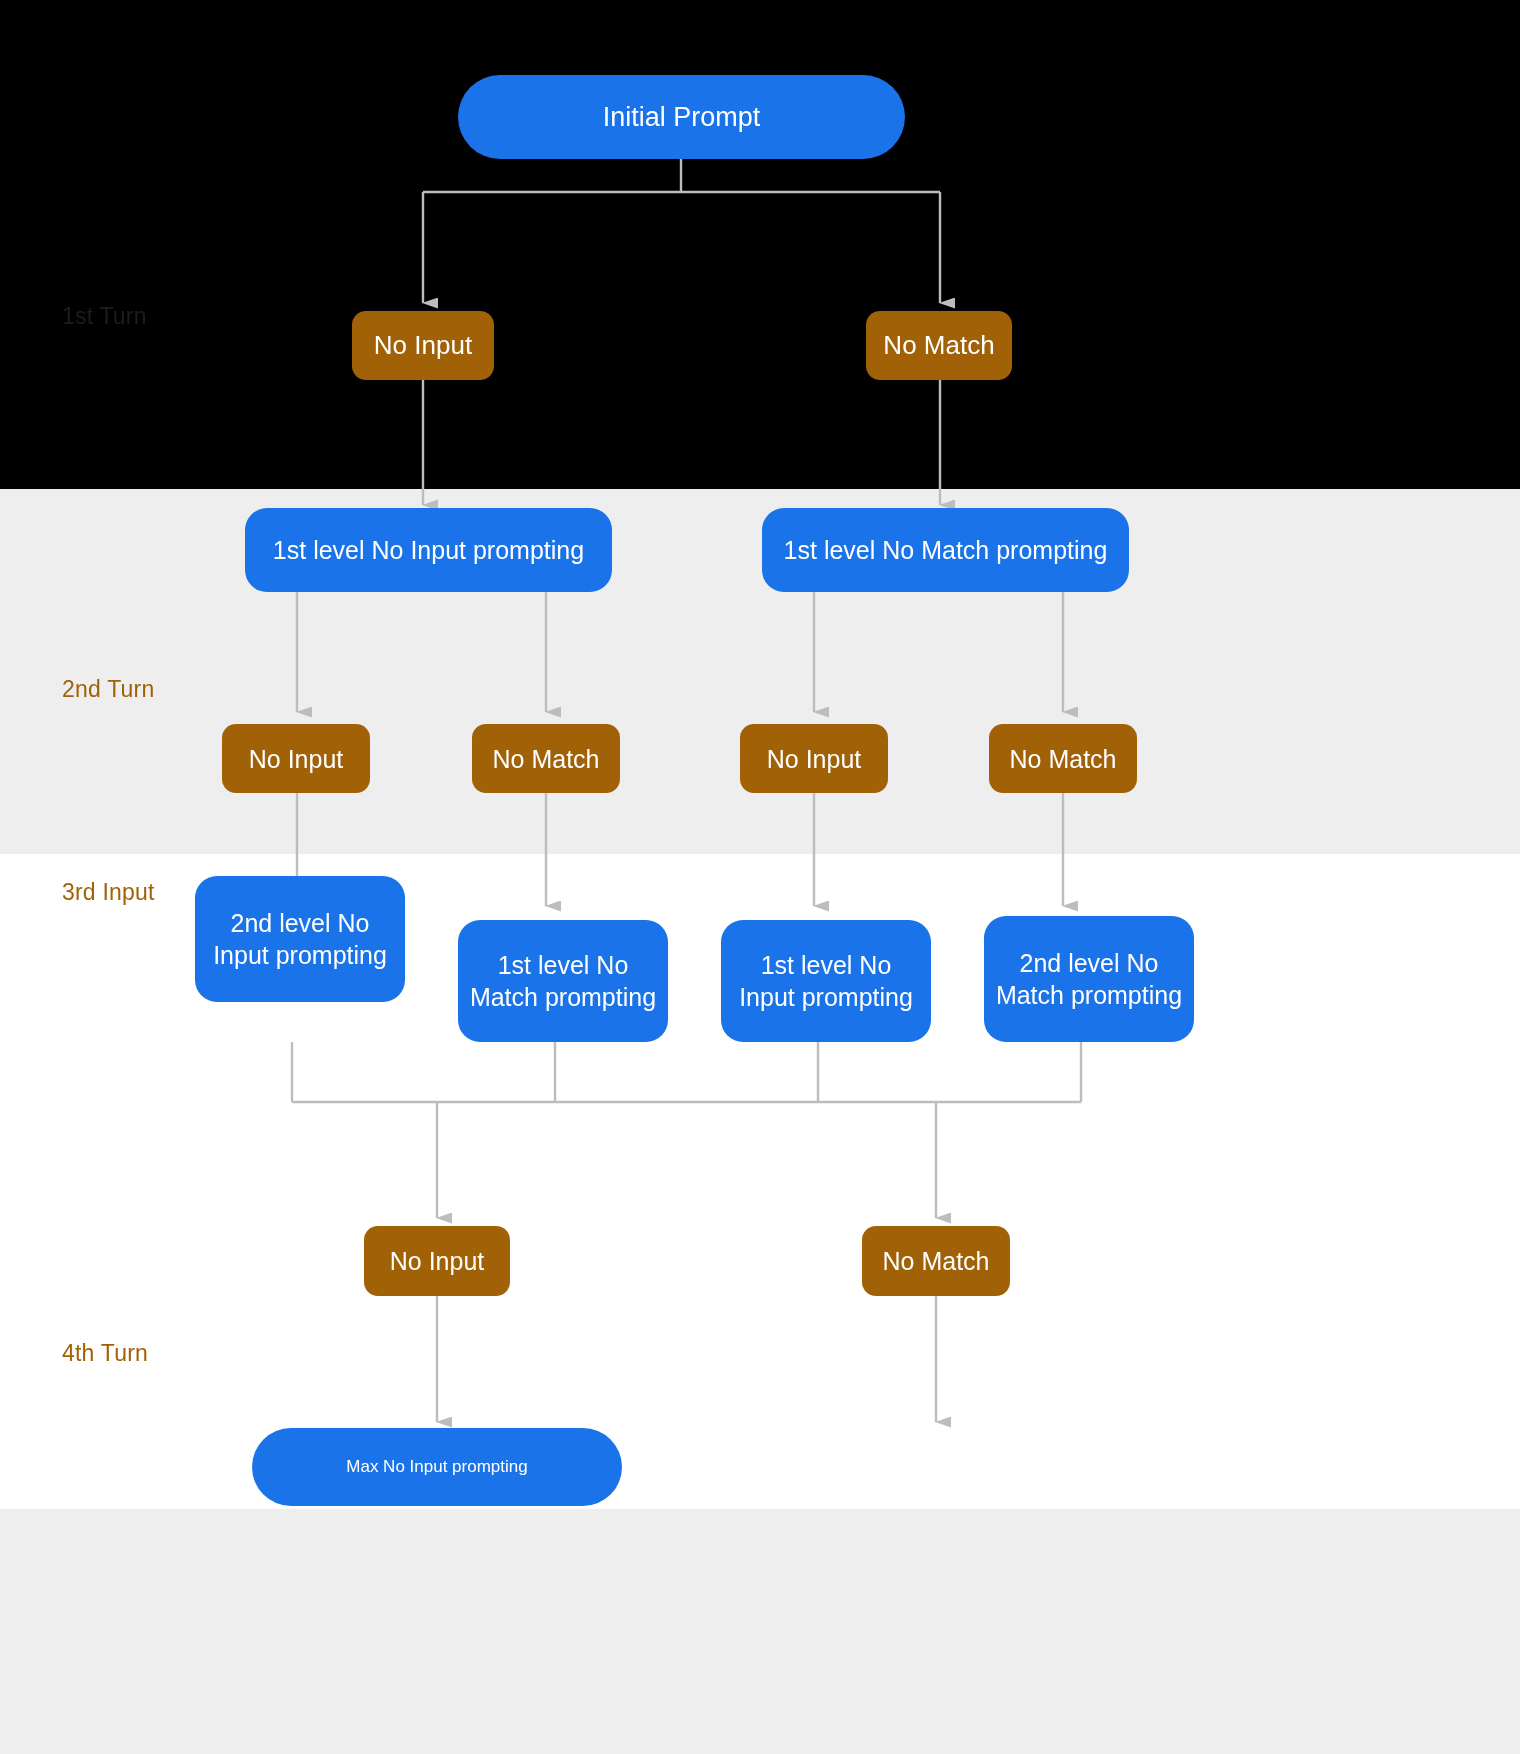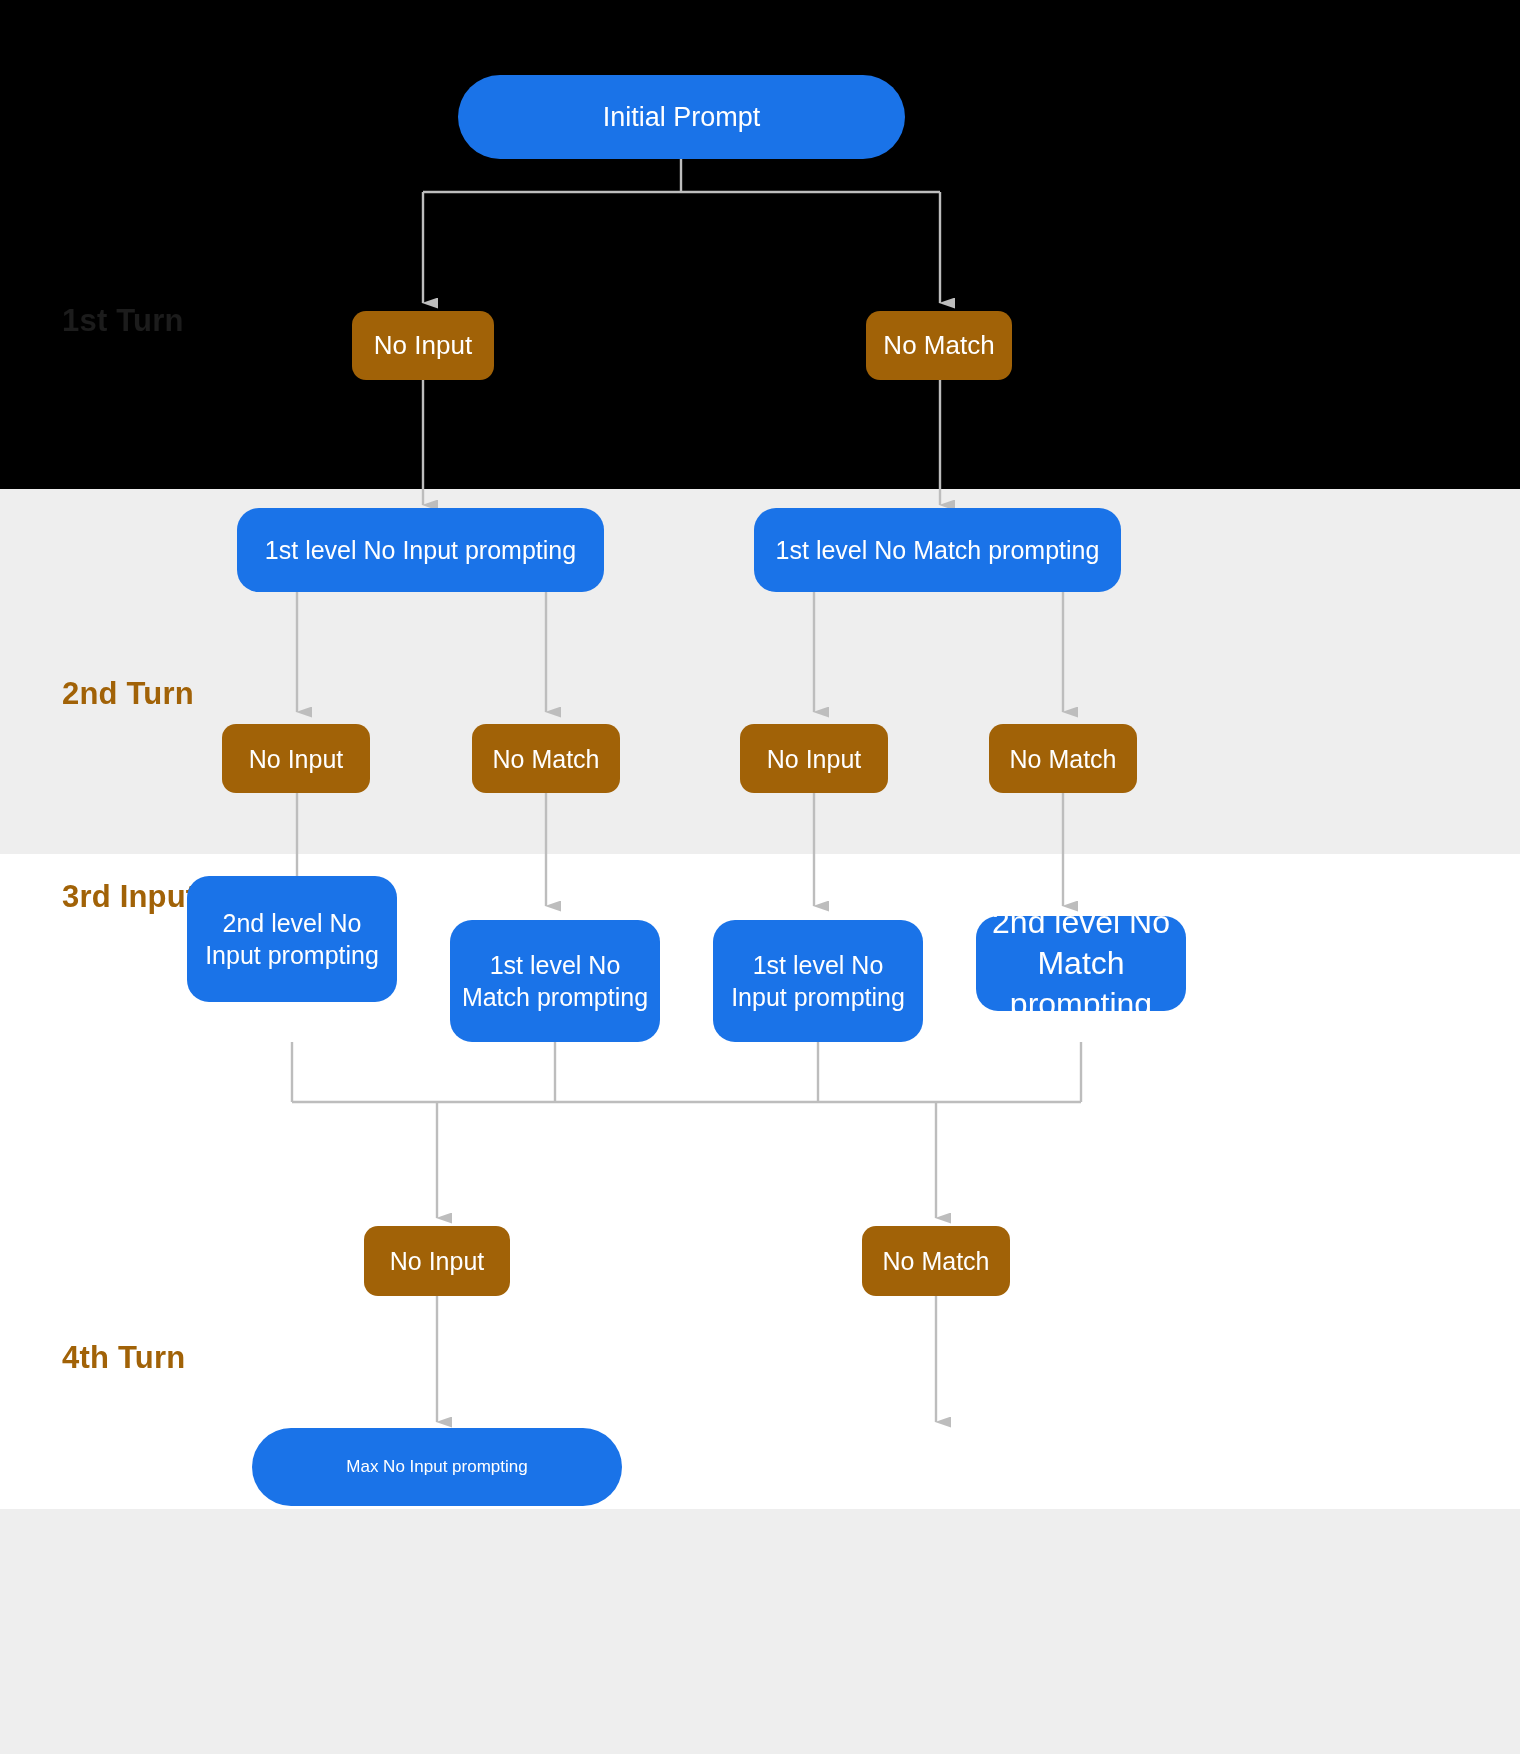--- a/index.html
+++ b/index.html
@@ -23,22 +23,22 @@
     left: 0;
     width: 1520px;
   }
   .band-black { background: #000000; }
   .band-gray  { background: #eeeeee; }
   .band-white { background: #ffffff; }
 
   
   .turn-label {
     position: absolute;
-    font-size: 31px;
-    font-weight: 700;
+    font-size: 23px;
+    font-weight: 400;
     letter-spacing: 0.2px;
     white-space: nowrap;
   }
   .turn-label.on-dark { color: #1c1c1c; }
   .turn-label.on-light { color: #a16207; }
 
   
   .node {
     position: absolute;
     display: flex;
@@ -46,21 +46,21 @@
     justify-content: center;
     text-align: center;
     color: #ffffff;
     box-sizing: border-box;
     line-height: 1.28;
   }
   .node.blue  { background: #1a73e8; }
   .node.green { background: #a16207; }
   .node.pill  { border-radius: 999px; }
   .node.round { border-radius: 14px; }
-  .node.round-lg { border-radius: 22px; }
+  .node.round-lg { border-radius: 22px; margin-left: 8px; }
 
   .node-text { display: block; padding: 0 10px; }
 
   
   #connectors {
     position: absolute;
     left: 0;
     top: 0;
     width: 1520px;
     height: 1754px;
@@ -157,21 +157,21 @@
 
   <div class="node blue round-lg" style="left:187px; top:876px; width:210px; height:126px; font-size:25px;">
     <span class="node-text">2nd level No Input prompting</span>
   </div>
   <div class="node blue round-lg" style="left:450px; top:920px; width:210px; height:122px; font-size:25px;">
     <span class="node-text">1st level No Match prompting</span>
   </div>
   <div class="node blue round-lg" style="left:713px; top:920px; width:210px; height:122px; font-size:25px;">
     <span class="node-text">1st level No Input prompting</span>
   </div>
-  <div class="node blue round-lg" style="left:976px; top:916px; width:210px; height:95px; font-size:32px;">
+  <div class="node blue round-lg" style="left:976px; top:916px; width:210px; height:126px; font-size:25px;">
     <span class="node-text">2nd level No Match prompting</span>
   </div>
 
   <div class="node green round" style="left:364px; top:1226px; width:146px; height:70px; font-size:25px;">
     <span class="node-text">No Input</span>
   </div>
   <div class="node green round" style="left:862px; top:1226px; width:148px; height:70px; font-size:25px;">
     <span class="node-text">No Match</span>
   </div>
 

